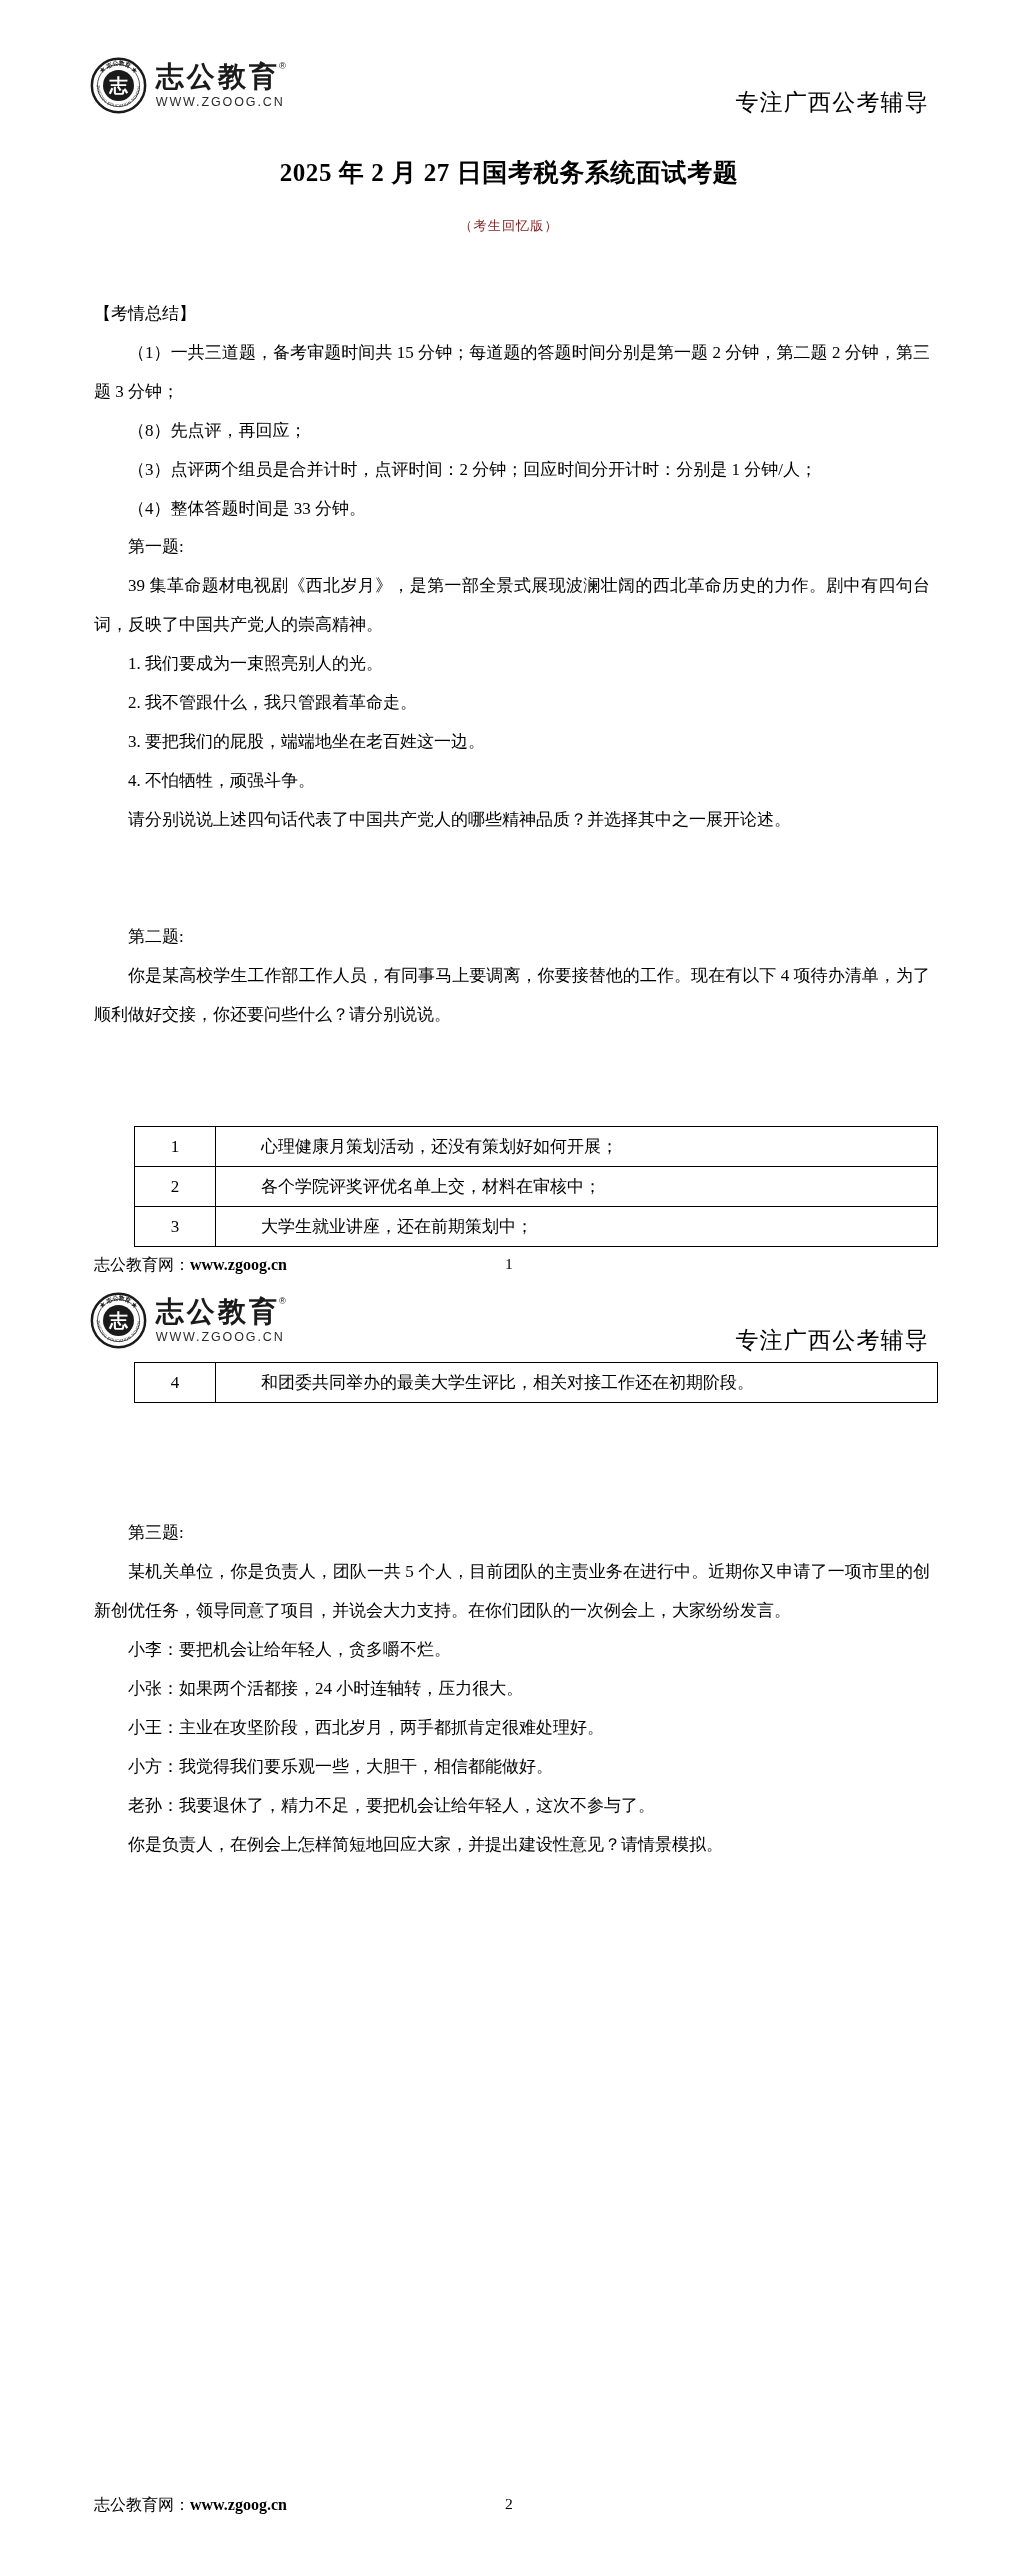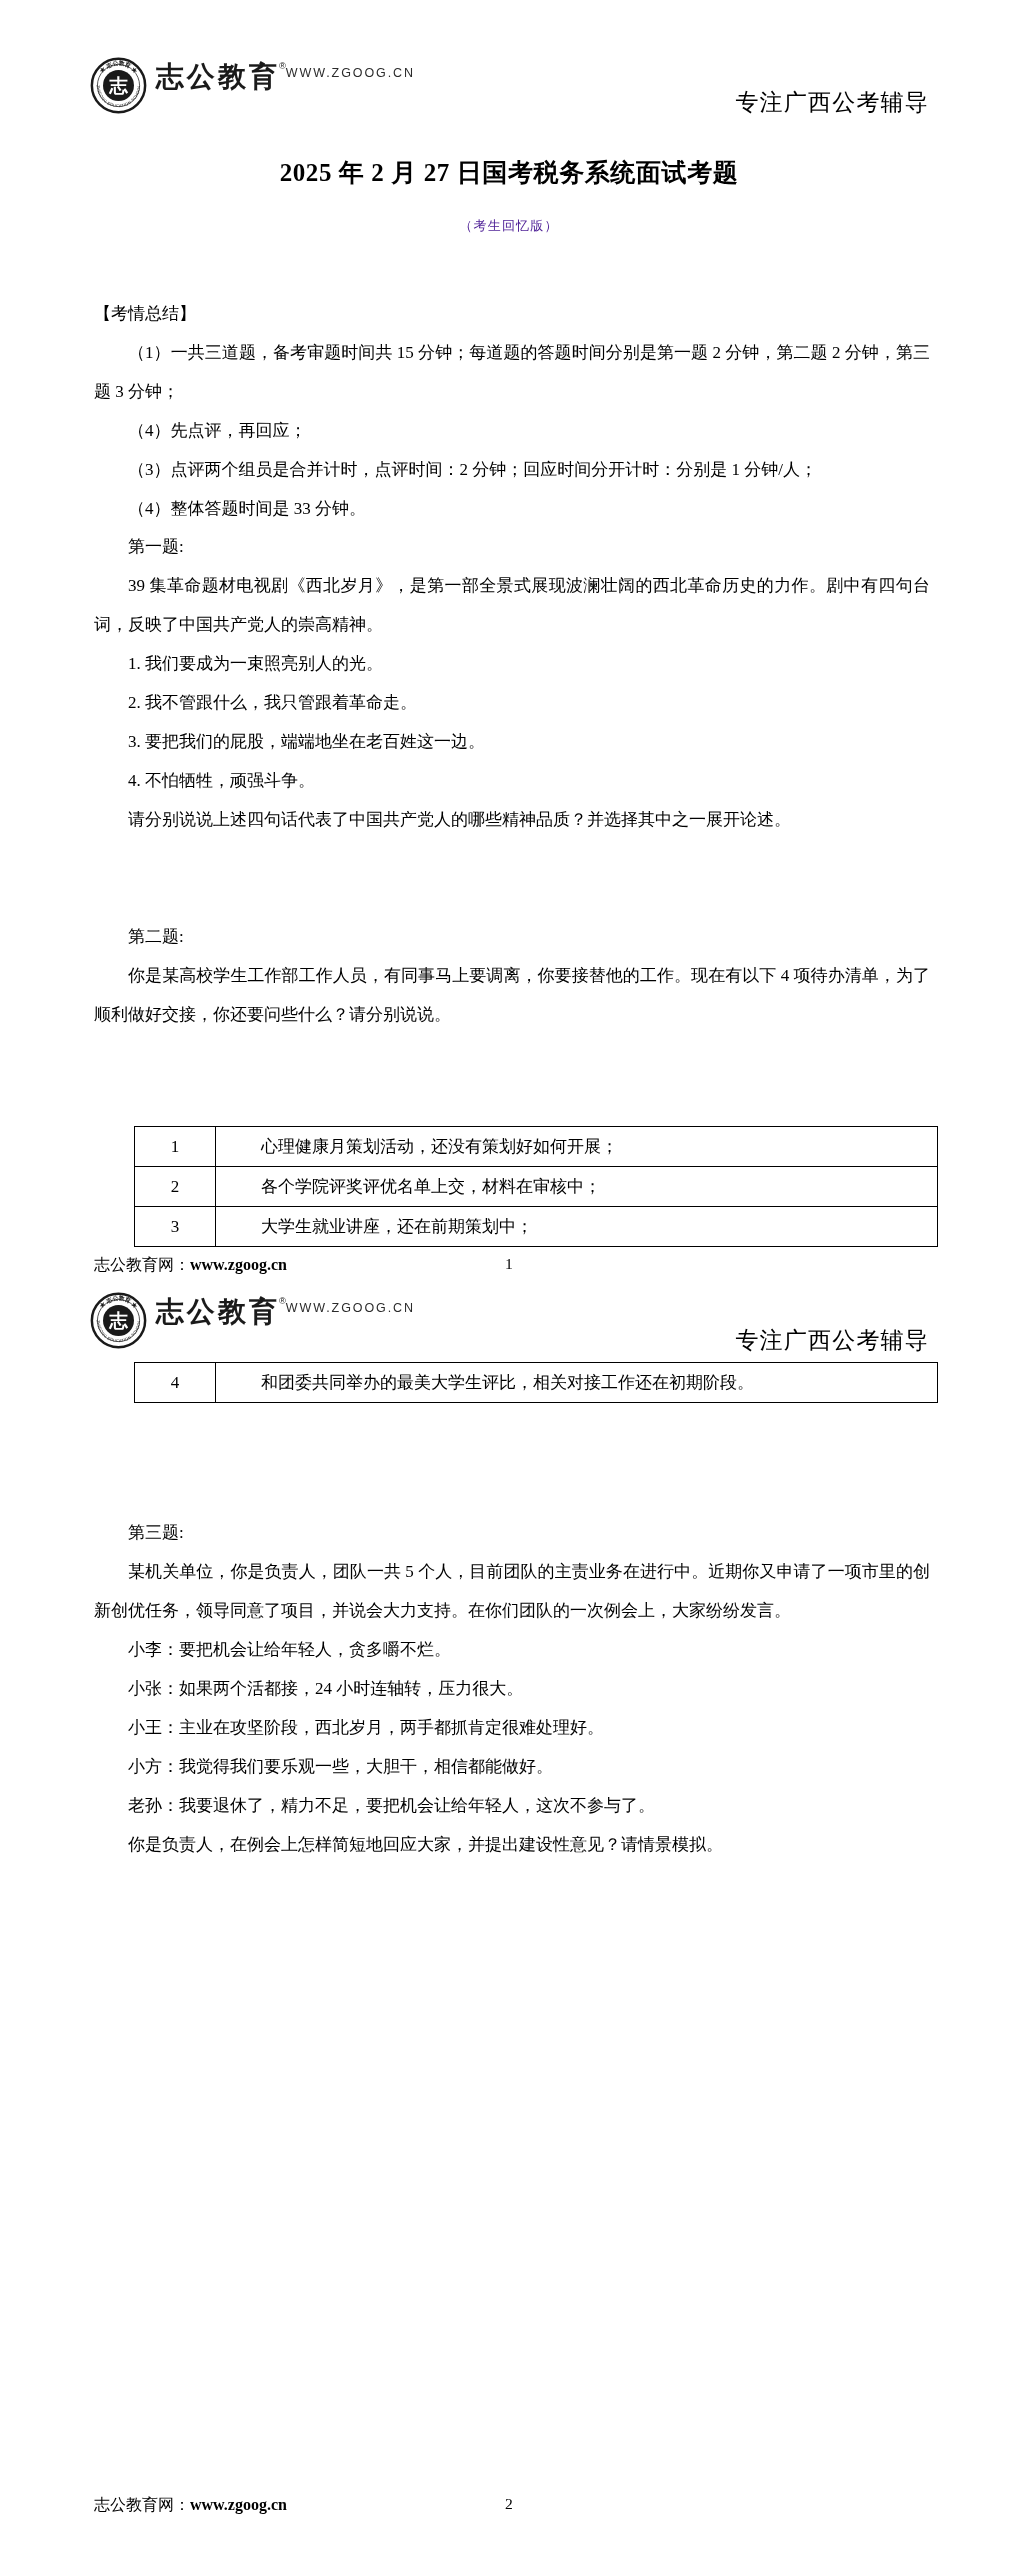--- a/index.html
+++ b/index.html
@@ -7,35 +7,35 @@
     position:relative;
     width:1018px;height:2576px;
     background:#ffffff;
     font-family:"Liberation Serif","DejaVu Serif",serif;
     color:#000;
     overflow:hidden;
   }
   
   .hdr{position:absolute;left:90px;display:flex;align-items:flex-start;gap:8.7px;}
   .seal{width:57px;height:57px;flex:0 0 auto;}
-  .brand-col{display:flex;flex-direction:row;margin-top:5px;}
+  .brand-col{display:flex;flex-direction:column;margin-top:5px;}
   .brand-line{display:flex;align-items:flex-start;}
   .brand-name{
     font-family:"Liberation Sans","DejaVu Sans",sans-serif;
     font-weight:900;font-size:28px;line-height:29px;letter-spacing:3.1px;color:#1a1a1a;
   }
   .brand-reg{font-family:"Liberation Sans",sans-serif;font-size:9.4px;line-height:9.4px;margin-left:-1.2px;margin-top:-1.2px;color:#1a1a1a;}
   .brand-url{
     font-family:"Liberation Sans","DejaVu Sans",sans-serif;
     font-size:12.5px;letter-spacing:1.9px;color:#2b2b2b;margin-top:3.7px;
   }
   .tagline{position:absolute;right:89px;font-size:23px;letter-spacing:1.2px;}
   
   .doc-title{position:absolute;left:0;width:100%;text-align:center;font-size:25px;font-weight:bold;letter-spacing:0.6px;}
-  .doc-subtitle{position:absolute;left:0;width:100%;text-align:center;font-size:13px;color:#4c1d95;letter-spacing:1.2px;}
+  .doc-subtitle{position:absolute;left:0;width:100%;text-align:center;font-size:13px;color:#7f1d1d;letter-spacing:1.2px;}
   
   .block{position:absolute;left:94px;width:836px;font-size:17px;line-height:39px;text-align:justify;}
   .block p{margin:0;}
   .ind{text-indent:2em;}
   .bhead{font-weight:normal;}
   
   .tbl{position:absolute;left:134px;width:804px;border:1.2px solid #000;box-sizing:border-box;font-size:17px;}
   .tr{display:flex;height:39px;}
   .tr + .tr{border-top:0.6px solid #000;}
   .td-no{width:80px;flex:0 0 auto;border-right:0.6px solid #000;display:flex;align-items:center;justify-content:center;}
@@ -76,21 +76,21 @@
     </div>
   </div>
   <div class="tagline" style="top:87px;">专注广西公考辅导</div>
 
   <div class="doc-title" style="top:156px;">2025 年 2 月 27 日国考税务系统面试考题</div>
   <div class="doc-subtitle" style="top:217px;">（考生回忆版）</div>
 
   <section class="block" style="top:294px;">
     <p class="bhead">【考情总结】</p>
     <p class="ind">（1）一共三道题，备考审题时间共 15 分钟；每道题的答题时间分别是第一题 2 分钟，第二题 2 分钟，第三题 3 分钟；</p>
-    <p class="ind">（4）先点评，再回应；</p>
+    <p class="ind">（8）先点评，再回应；</p>
     <p class="ind">（3）点评两个组员是合并计时，点评时间：2 分钟；回应时间分开计时：分别是 1 分钟/人；</p>
     <p class="ind">（4）整体答题时间是 33 分钟。</p>
   </section>
 
   <section class="block" style="top:527px;">
     <p class="bhead ind">第一题:</p>
     <p class="ind">39 集革命题材电视剧《西北岁月》，是第一部全景式展现波澜壮阔的西北革命历史的力作。剧中有四句台词，反映了中国共产党人的崇高精神。</p>
     <p class="ind">1. 我们要成为一束照亮别人的光。</p>
     <p class="ind">2. 我不管跟什么，我只管跟着革命走。</p>
     <p class="ind">3. 要把我们的屁股，端端地坐在老百姓这一边。</p>

